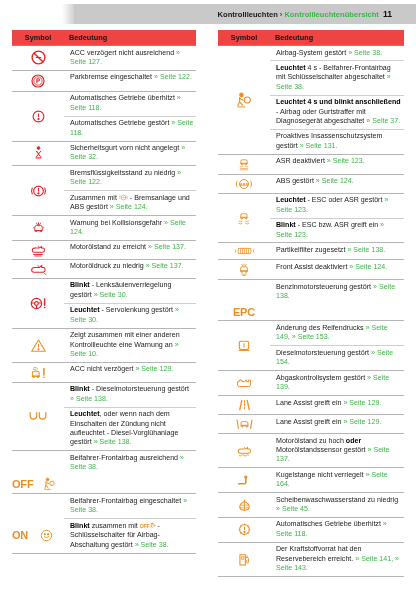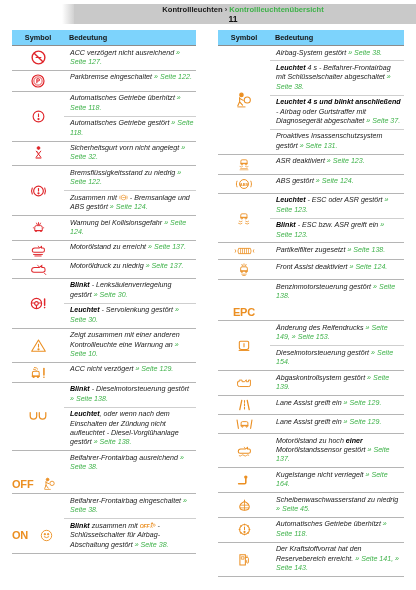--- a/index.html
+++ b/index.html
@@ -8,21 +8,21 @@
     background: #ffffff;
     font-family: "Liberation Sans", sans-serif;
     position: relative;
     overflow: hidden;
   }
   
   .hdr-bar {
     position: absolute;
     left: 74px; top: 4px; right: 0; height: 20px;
     background: #c9c9c9;
-    display: flex; align-items: center; justify-content: flex-end; flex-direction: column;
+    display: flex; align-items: center; justify-content: flex-end;
   }
   .hdr-bar::before {
     content: "";
     position: absolute; left: -12px; top: 0;
     width: 14px; height: 20px;
     background: linear-gradient(to right, rgba(201,201,201,0), #c9c9c9);
   }
   .hdr-text {
     font-size: 7.6px; font-weight: bold; color: #1a1a1a;
     padding-right: 4px; white-space: nowrap;
@@ -37,21 +37,21 @@
   
   .cols { position: absolute; left: 0; top: 30px; width: 416px; display: flex; }
   .col { width: 208px; padding: 0 12px; }
   .col.right { padding-left: 10px; padding-right: 12px; }
 
   table.tbl { width: 100%; border-collapse: collapse; table-layout: fixed; }
   table.tbl col.c-sym { width: 52px; }
   table.tbl col.c-mean { width: auto; }
 
   thead th {
-    background: #7dd3fc;
+    background: #ef4444;
     font-size: 7.3px;
     font-weight: bold;
     color: #141414;
     text-align: left;
     padding: 3px 0 3px 5px;
     border-bottom: 1.4px solid #8c8c8c;
   }
   thead th.sym-h { text-align: center; padding-left: 0; }
 
   td.sym {
@@ -60,21 +60,20 @@
     border-bottom: 1.1px solid #b5b5b5;
     padding: 2px 0;
   }
   td.mean {
     font-size: 7.1px;
     line-height: 1.33;
     color: #1b1b1b;
     padding: 2.5px 2px 2.5px 6px;
     vertical-align: top;
     border-bottom: 1.1px solid #b5b5b5;
-    font-style: italic;
   }
   td.mean.sub { border-bottom: 0.9px solid #cfcfcf; }
   .g { color: #3fb24a; }
   .b { font-weight: bold; color: #000; }
 
   
   svg.ic { display: block; margin: 0 auto; }
   .txticon {
     font-size: 11px; font-weight: bold; color: #eb8f22;
     letter-spacing: -0.2px; display: flex; align-items: center;
@@ -395,21 +394,21 @@
                   <path d="M23 16.5 L25 4" stroke-width="1.6" stroke-linecap="round"></path>
                 </svg></span></td>
             <td class="mean "><span>Lane Assist greift ein </span><span class="g">» Seite 129.</span></td>
           </tr>
           <tr>
             <td class="sym" rowspan="1"><span><svg class="ic" width="18" height="14" viewBox="0 0 28 22" fill="none" stroke="#eb8f22" stroke-width="1.6">
                   <path d="M5 12 Q5 8 9 8 L16 8 L19.5 5.5 L19.5 8 L22 8 Q24 8 24 10 L24 12.5 Q24 14.5 21 14.5 L8 14.5 Q5 14.5 5 12 Z"></path>
                   <path d="M14 4.5 Q16 6.5 16 7.6" stroke-width="1.2"></path>
                   <path d="M6 18 q2 2 4 0 q2-2 4 0 q2 2 4 0 q2-2 4 0" stroke-width="1.3"></path>
                 </svg></span></td>
-            <td class="mean "><span>Motorölstand zu hoch </span><span class="b">einer</span><span> Motorölstandssensor gestört </span><span class="g">» Seite 137.</span></td>
+            <td class="mean "><span>Motorölstand zu hoch </span><span class="b">oder</span><span> Motorölstandssensor gestört </span><span class="g">» Seite 137.</span></td>
           </tr>
           <tr>
             <td class="sym" rowspan="1"><span><svg class="ic" width="17" height="13" viewBox="0 0 26 18" fill="none" stroke="#eb8f22" stroke-width="2.4">
                   <path d="M4 14 h9 a2 2 0 0 0 2-2 V6" stroke-linecap="round" stroke-linejoin="round"></path>
                   <circle cx="15" cy="3.8" r="2.6" fill="#eb8f22" stroke="none"></circle>
                 </svg></span></td>
             <td class="mean "><span>Kugelstange nicht verriegelt </span><span class="g">» Seite 164.</span></td>
           </tr>
           <tr>
             <td class="sym" rowspan="1"><span><svg class="ic" width="15" height="15" viewBox="0 0 22 22" fill="none" stroke="#eb8f22" stroke-width="1.5">

